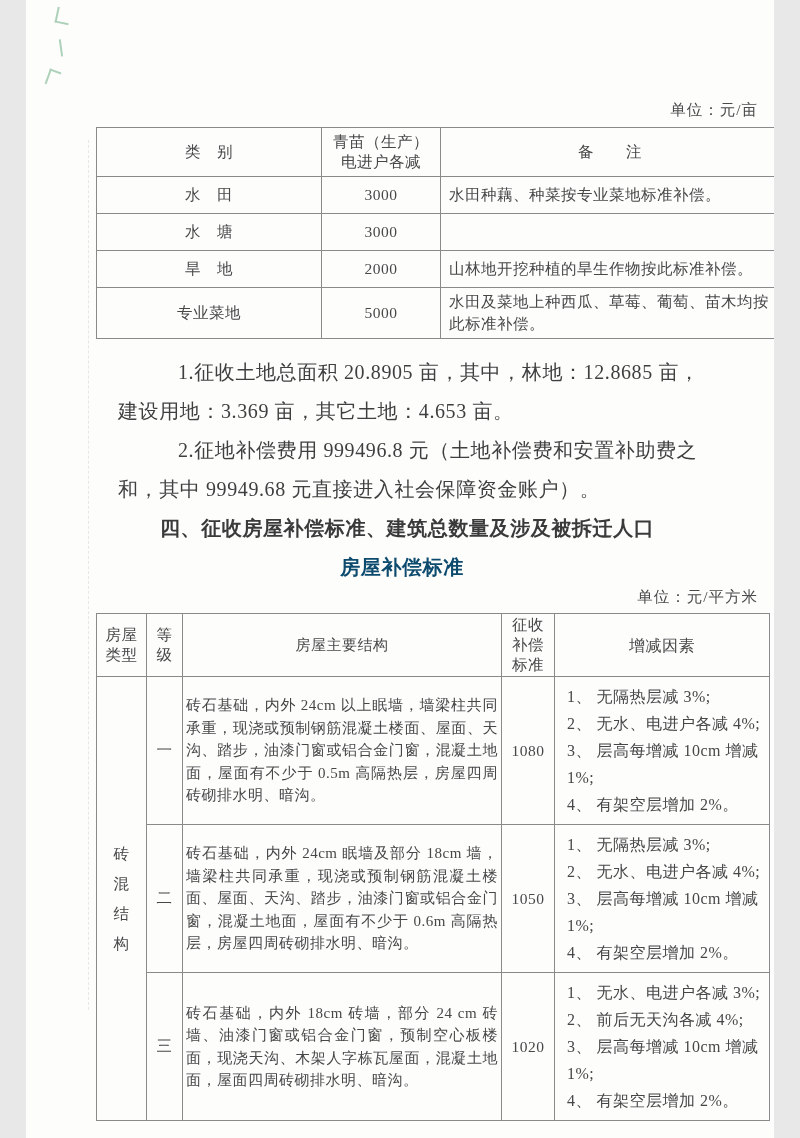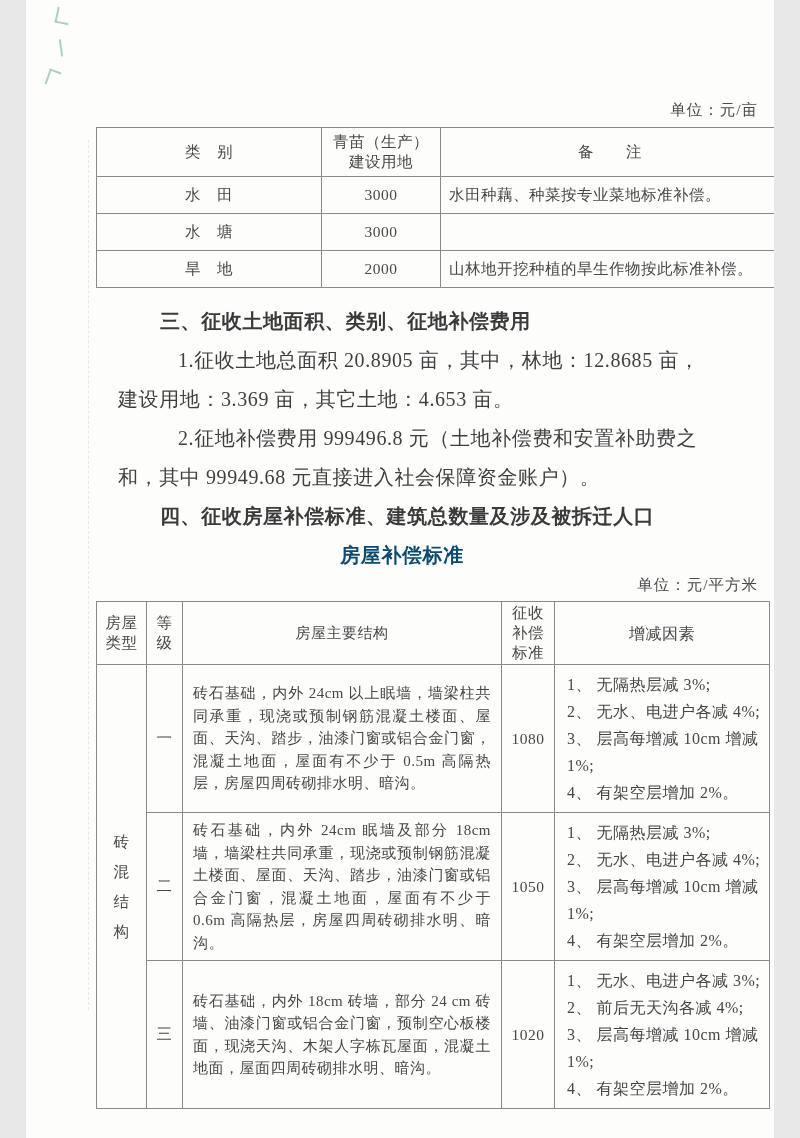--- a/index.html
+++ b/index.html
@@ -47,21 +47,21 @@
     margin:14px 68px 0 92px;
     font-size:20px;line-height:39px;letter-spacing:.6px;color:#3f3f3f;
   }
   .textblock .heading{font-weight:bold;padding-left:42px;color:#3a3a3a;}
   .textblock p{margin:0;text-indent:60px;}
   .textblock .subtitle{font-weight:bold;text-align:center;color:#0c4a6e;padding-right:20px;}
 
   .t2{width:662px;}
   .t2 .c1{width:47px;text-align:center;}
   .t2 .c2{width:33px;text-align:center;}
-  .t2 .c3{width:318px;text-align:justify;padding:6px 10px;font-size:15px;line-height:22.5px;}
+  .t2 .c3{width:318px;text-align:justify;padding:6px 3px;font-size:15px;line-height:22.5px;}
   .t2 th.c3{text-align:center;padding:0;border-radius:31px;}
   .t2 .c4{width:50px;text-align:center;}
   .t2 .c5{width:214px;text-align:left;padding:6px 4px 6px 12px;font-size:16px;line-height:27px;}
   .t2 th.c5{text-align:center;padding:0;}
   .t2 .hdr{height:62px;}
   .t2 .hdr .pre{line-height:20px;}
   .t2 .row1{height:113px;}
   .t2 .row2{height:117px;}
   .t2 .row3{height:106px;}
   .vertname{line-height:30px;white-space:pre-line;text-align:center;}
@@ -76,43 +76,47 @@
   <div class="artifact a3"></div>
   <div class="scanline"></div>
 
   <div class="unit-label unit1">单位：元/亩</div>
 
   <table class="t1">
     <tbody>
         <tr class="hdr">
       <th class="c1">类　别</th>
       <th class="c2 pre">青苗（生产）
-建设用地</th>
+电进户各减</th>
       <th class="c3">备　　注</th>
     </tr>
     <tr class="r">
       <td class="c1">水　田</td>
       <td class="c2 num">3000</td>
       <td class="c3">水田种藕、种菜按专业菜地标准补偿。</td>
     </tr>
     <tr class="r">
       <td class="c1">水　塘</td>
       <td class="c2 num">3000</td>
       <td class="c3"></td>
     </tr>
     <tr class="r">
       <td class="c1">旱　地</td>
       <td class="c2 num">2000</td>
       <td class="c3">山林地开挖种植的旱生作物按此标准补偿。</td>
     </tr>
+    <tr class="rlast">
+      <td class="c1">专业菜地</td>
+      <td class="c2 num">5000</td>
+      <td class="c3">水田及菜地上种西瓜、草莓、葡萄、苗木均按此标准补偿。</td>
+    </tr>
   </tbody>
     </table>
 
   <div class="textblock">
-    <div class="heading">三、征收土地面积、类别、征地补偿费用</div>
     <p>1.征收土地总面积 20.8905 亩，其中，林地：12.8685 亩，建设用地：3.369 亩，其它土地：4.653 亩。</p>
     <p>2.征地补偿费用 999496.8 元（土地补偿费和安置补助费之和，其中 99949.68 元直接进入社会保障资金账户）。</p>
     <div class="heading">四、征收房屋补偿标准、建筑总数量及涉及被拆迁人口</div>
     <div class="subtitle">房屋补偿标准</div>
   </div>
 
   <div class="unit-label unit2">单位：元/平方米</div>
 
   <table class="t2">
     <tbody>

